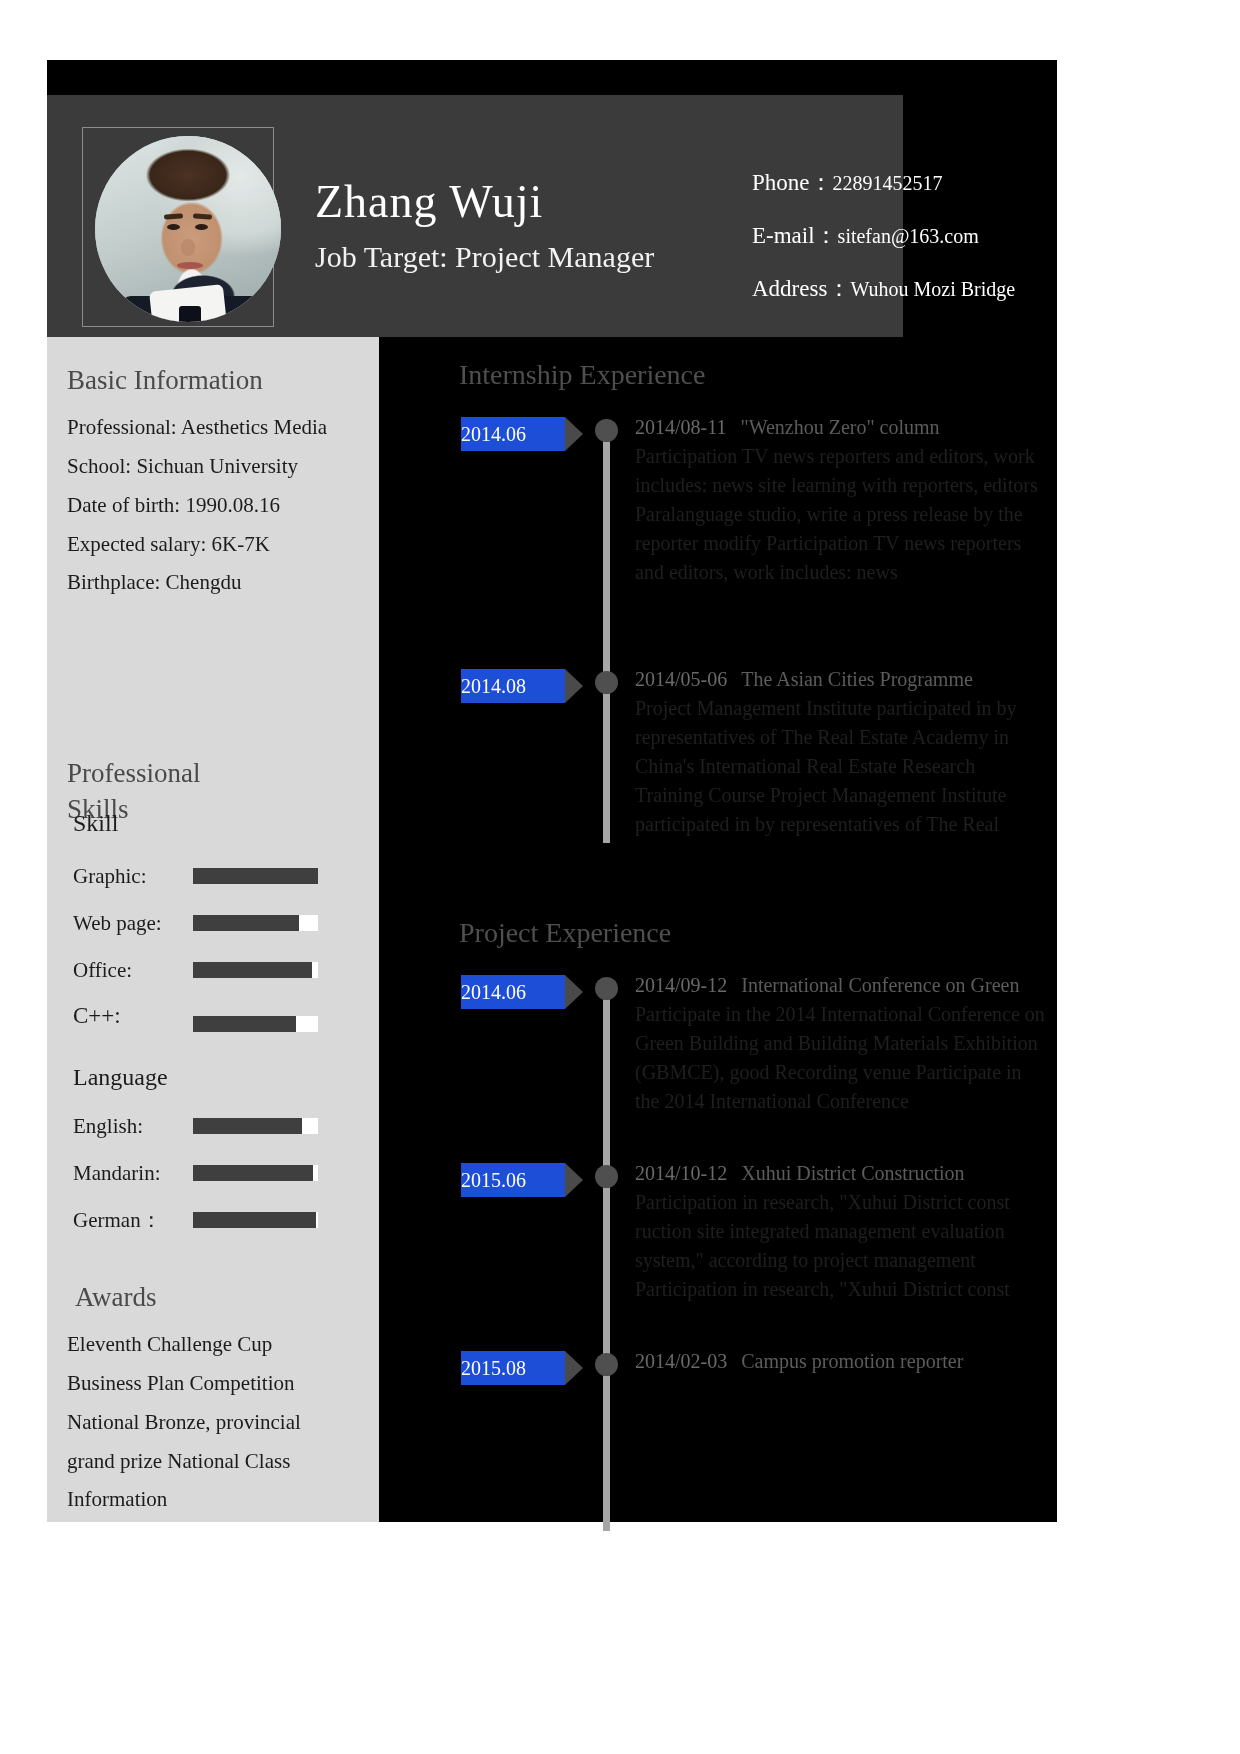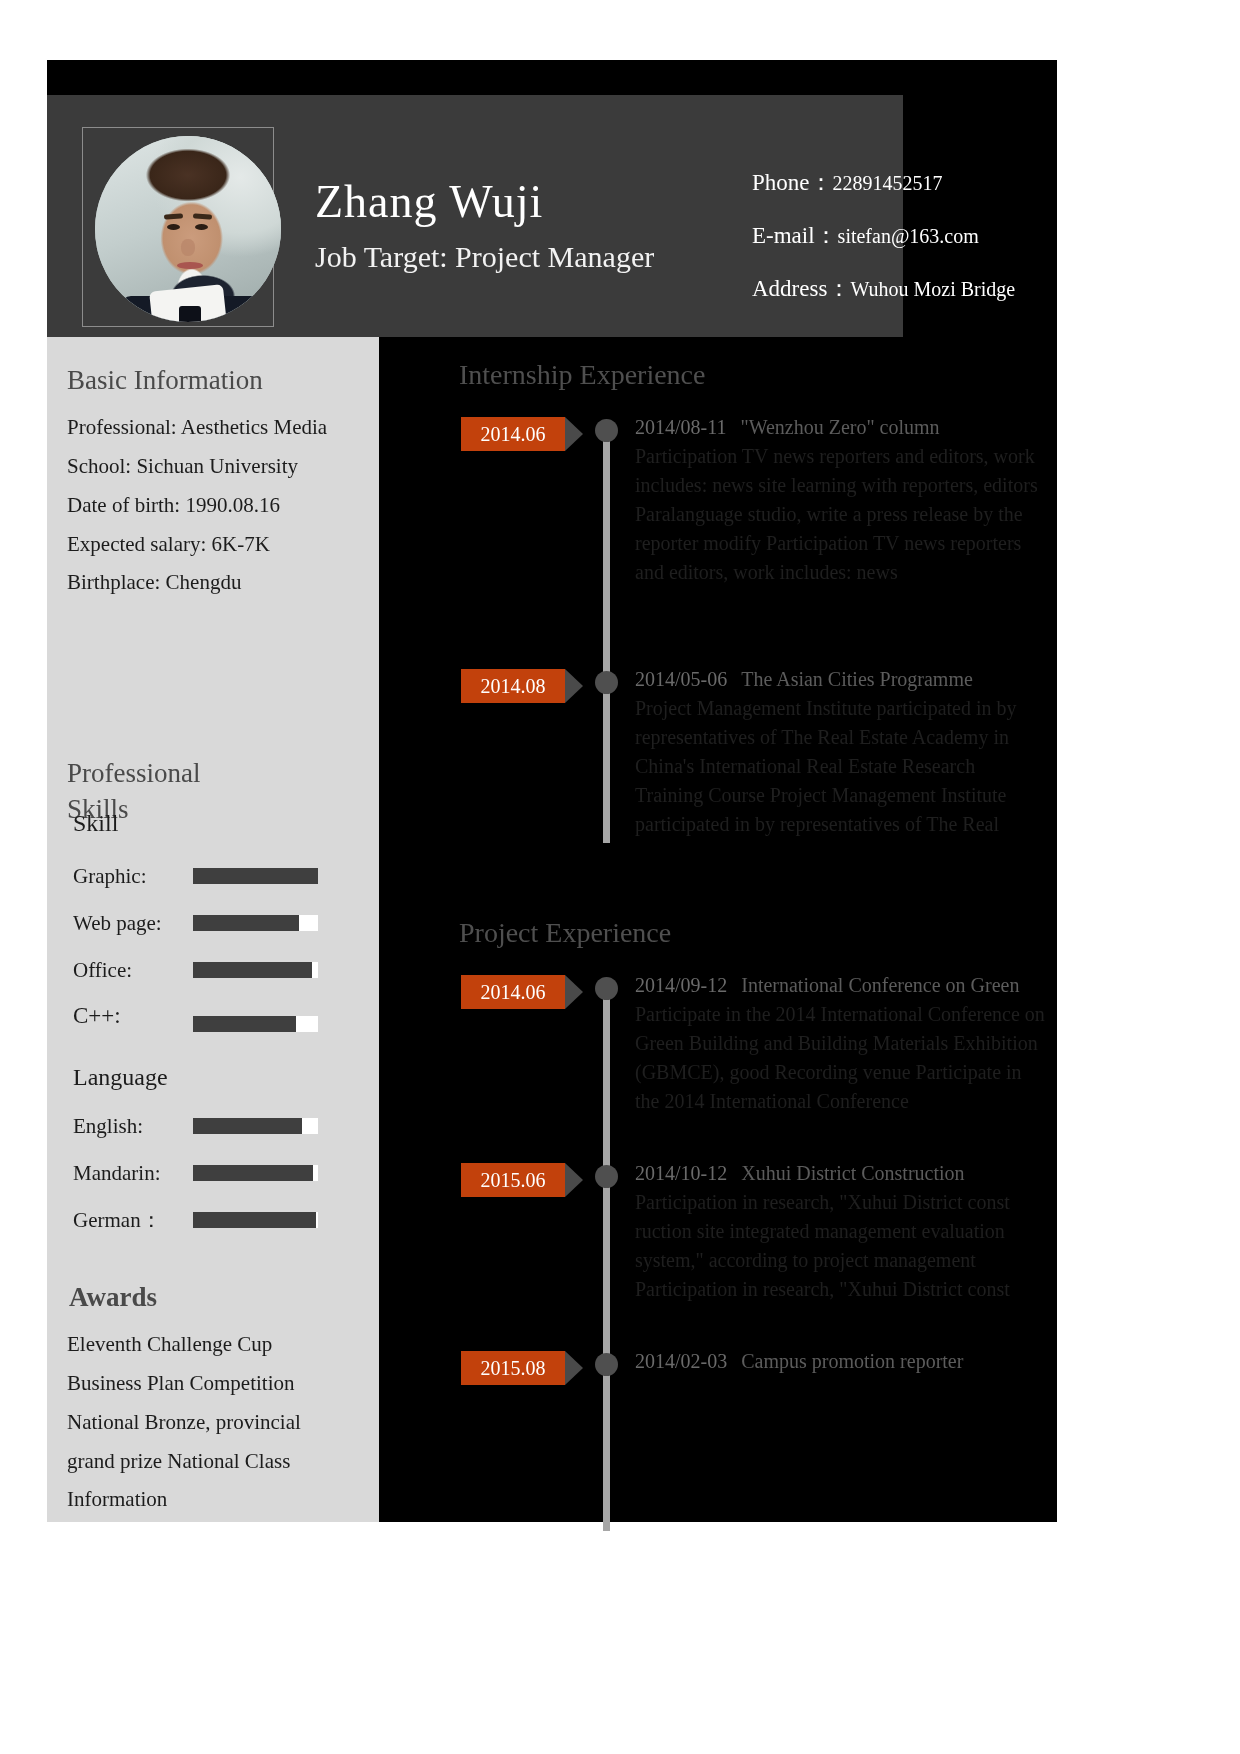--- a/index.html
+++ b/index.html
@@ -230,25 +230,25 @@
   }
   .entry {
     position: relative;
     min-height: 40px;
   }
   .chip {
     position: absolute;
     left: 82px;
     width: 104px;
     height: 34px;
-    background: #c2410c;
+    background: #1d4ed8;
     color: #ffffff;
     font-size: 20px;
     line-height: 34px;
-    text-align: center;
+    text-align: left;
   }
   .chip:after {
     content: "";
     position: absolute;
     right: -18px;
     top: 0;
     border-top: 17px solid transparent;
     border-bottom: 17px solid transparent;
     border-left: 18px solid #4a4a4a;
   }
@@ -384,21 +384,21 @@
           <div class="skill-row">
             <span class="skill-label">German：</span>
             <span class="bar-track">
                 <span class="bar-fill" style="width:98%; display:block;"></span>
               </span>
           </div>
         </div>
       </div>
 
       <div style="position:absolute; left:0; top:945px; width:332px;">
-        <div class="side-h1" style="padding-left:22px;font-weight:bold;">Awards</div>
+        <div class="side-h1" style="padding-left:28px;">Awards</div>
         <div style="padding-top:6px;">
           <div class="side-line">Eleventh Challenge Cup</div>
           <div class="side-line">Business Plan Competition</div>
           <div class="side-line">National Bronze, provincial</div>
           <div class="side-line">grand prize National Class</div>
           <div class="side-line">Information</div>
         </div>
       </div>
     </div>
 

